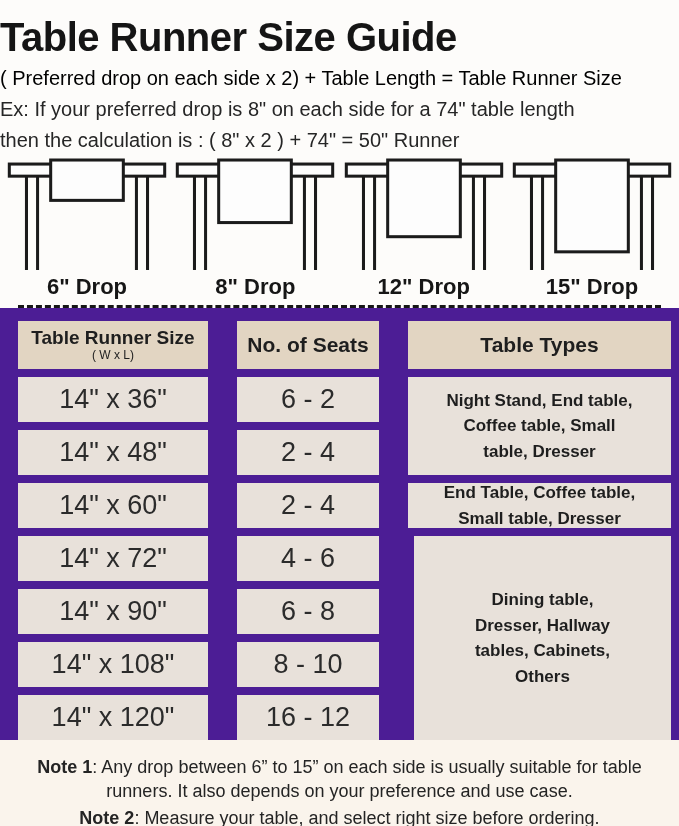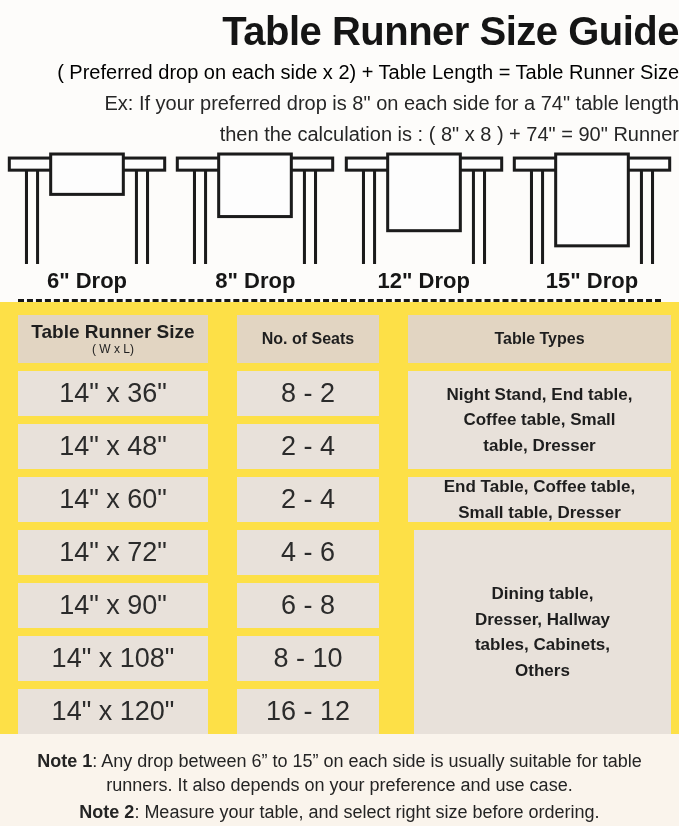--- a/index.html
+++ b/index.html
@@ -8,21 +8,21 @@
     font-family: "Liberation Sans", "DejaVu Sans", sans-serif;
     color: #1e1e1e;
     background: #fdfcfa;
     width: 679px;
     height: 826px;
     overflow: hidden;
   }
   .page { width: 679px; height: 826px; background: #fdfcfa; }
 
   
-  .intro { text-align: right; padding-top: 8px; }
+  .intro { text-align: left; padding-top: 14px; }
   .page-title {
     font-size: 40px;
     font-weight: 700;
     letter-spacing: -0.5px;
     line-height: 1.15;
     color: #151515;
   }
   .formula-line {
     font-size: 20px;
     margin-top: 7px;
@@ -50,34 +50,34 @@
   }
 
   
   .size-table {
     display: grid;
     grid-template-columns: 190px 142px 263px;
     grid-template-rows: 48px repeat(7, 45px);
     column-gap: 29px;
     row-gap: 8px;
     padding: 13px 0 0 18px;
-    background: #fde047;
+    background: #4c1d95;
   }
   .cell, .hcell {
     display: flex;
     flex-direction: column;
     align-items: center;
     justify-content: center;
     text-align: center;
   }
   .hcell { background: #e2d5c2; }
   .cell  { background: #e8e1da; }
   .hcell .h-main { font-size: 19px; font-weight: 700; line-height: 1.15; }
   .hcell .h-sub  { font-size: 12px; font-weight: 400; line-height: 1.15; }
-  .hcell.one-line .h-main { font-size: 16px; }
+  .hcell.one-line .h-main { font-size: 21px; }
   .value-text { font-size: 27px; font-weight: 400; color: #2b2b2b; }
   .types-cell {
     font-size: 17px;
     font-weight: 700;
     line-height: 1.5;
     white-space: pre-line;
     overflow: visible;
   }
   .span-rows-2-3 { grid-column: 3; grid-row: 2 / span 2; }
   .span-row-4    { grid-column: 3; grid-row: 4; }
@@ -96,21 +96,21 @@
 </style>
 </head>
 <body>
 
 <div class="page">
 
   <div class="intro">
     <h1 class="page-title">Table Runner Size Guide</h1>
     <p class="formula-line">( Preferred drop on each side x 2) + Table Length = Table Runner Size</p>
     <p class="example-line">Ex: If your preferred drop is 8" on each side for a 74" table length</p>
-    <p class="example-line">then the calculation is : ( 8" x 8 ) + 74" = 90" Runner</p>
+    <p class="example-line">then the calculation is : ( 8" x 2 ) + 74" = 50" Runner</p>
   </div>
 
   <div class="diagrams">
 
     <figure class="diagram">
       <svg viewBox="0 0 160 112">
         <rect x="3" y="6" width="154" height="12" fill="#fdfdfd" stroke="#1b1b1b" stroke-width="3"></rect>
         <line x1="20" y1="18" x2="20" y2="111" stroke="#1b1b1b" stroke-width="3"></line>
         <line x1="31" y1="18" x2="31" y2="111" stroke="#1b1b1b" stroke-width="3"></line>
         <line x1="129" y1="18" x2="129" y2="111" stroke="#1b1b1b" stroke-width="3"></line>
@@ -180,21 +180,21 @@
 Small table, Dresser</div>
     <div class="cell types-cell span-rows-5-8">Dining table,
 Dresser, Hallway
 tables, Cabinets,
 Others</div>
 
     <div class="cell" style="grid-column:1;grid-row:2">
         <span class="value-text">14" x 36"</span>
       </div>
     <div class="cell" style="grid-column:2;grid-row:2">
-        <span class="value-text">8 - 2</span>
+        <span class="value-text">6 - 2</span>
       </div>
 
     <div class="cell" style="grid-column:1;grid-row:3">
         <span class="value-text">14" x 48"</span>
       </div>
     <div class="cell" style="grid-column:2;grid-row:3">
         <span class="value-text">2 - 4</span>
       </div>
 
     <div class="cell" style="grid-column:1;grid-row:4">

